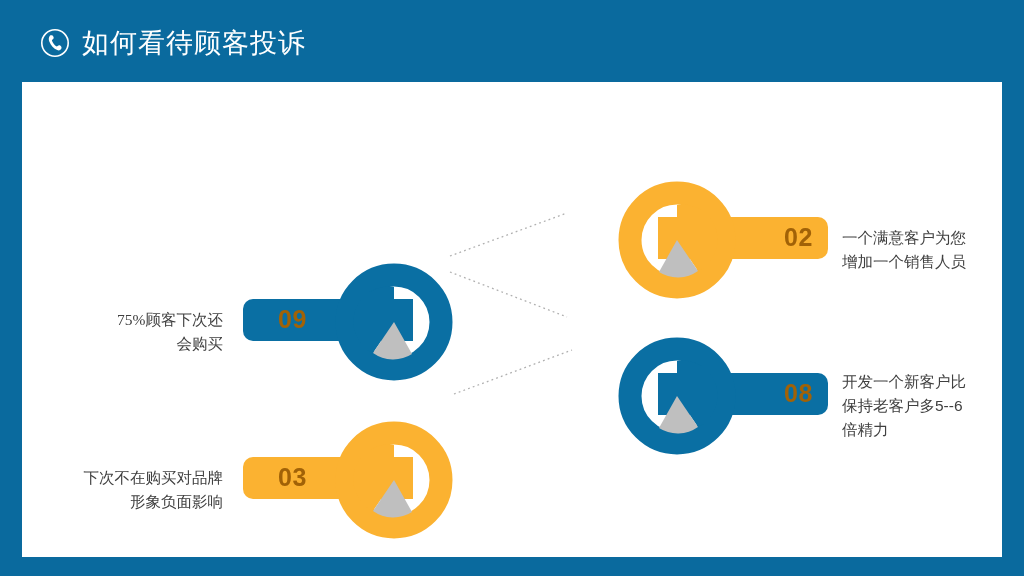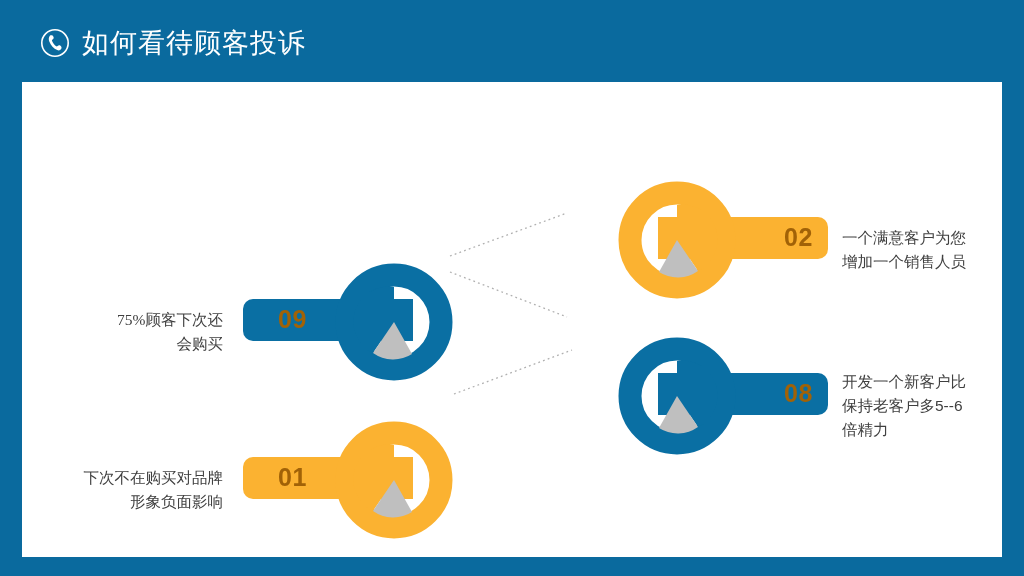--- a/index.html
+++ b/index.html
@@ -174,19 +174,19 @@
 
     <div class="node" style="left:211px; top:339px;">
       <svg class="node-graphic" width="220" height="118" viewBox="0 0 220 118">
         <g transform="translate(220,0) scale(-1,1)">
           <path d="M40 36 H200 a10 10 0 0 1 10 10 V68 a10 10 0 0 1 -10 10 H40 Z" fill="#FBB231"></path>
           <circle cx="59" cy="59" r="47" fill="none" stroke="#FBB231" stroke-width="23"></circle>
           <path d="M59 59 L59 24 A35 35 0 0 1 80 90 Z" fill="#FBB231"></path>
           <path d="M59 59 L80 90 A35 35 0 0 1 41 91 Z" fill="#BFBFBF"></path>
         </g>
       </svg>
-      <div class="node-number" style="left:45px; top:44px;">01</div>
+      <div class="node-number" style="left:45px; top:44px;">03</div>
       <div class="node-caption caption-left" style="left:-210px; top:45px; width:200px;">下次不在购买对品牌
 形象负面影响</div>
     </div>
 
   </div>
 </div>
 
 </body></html>

